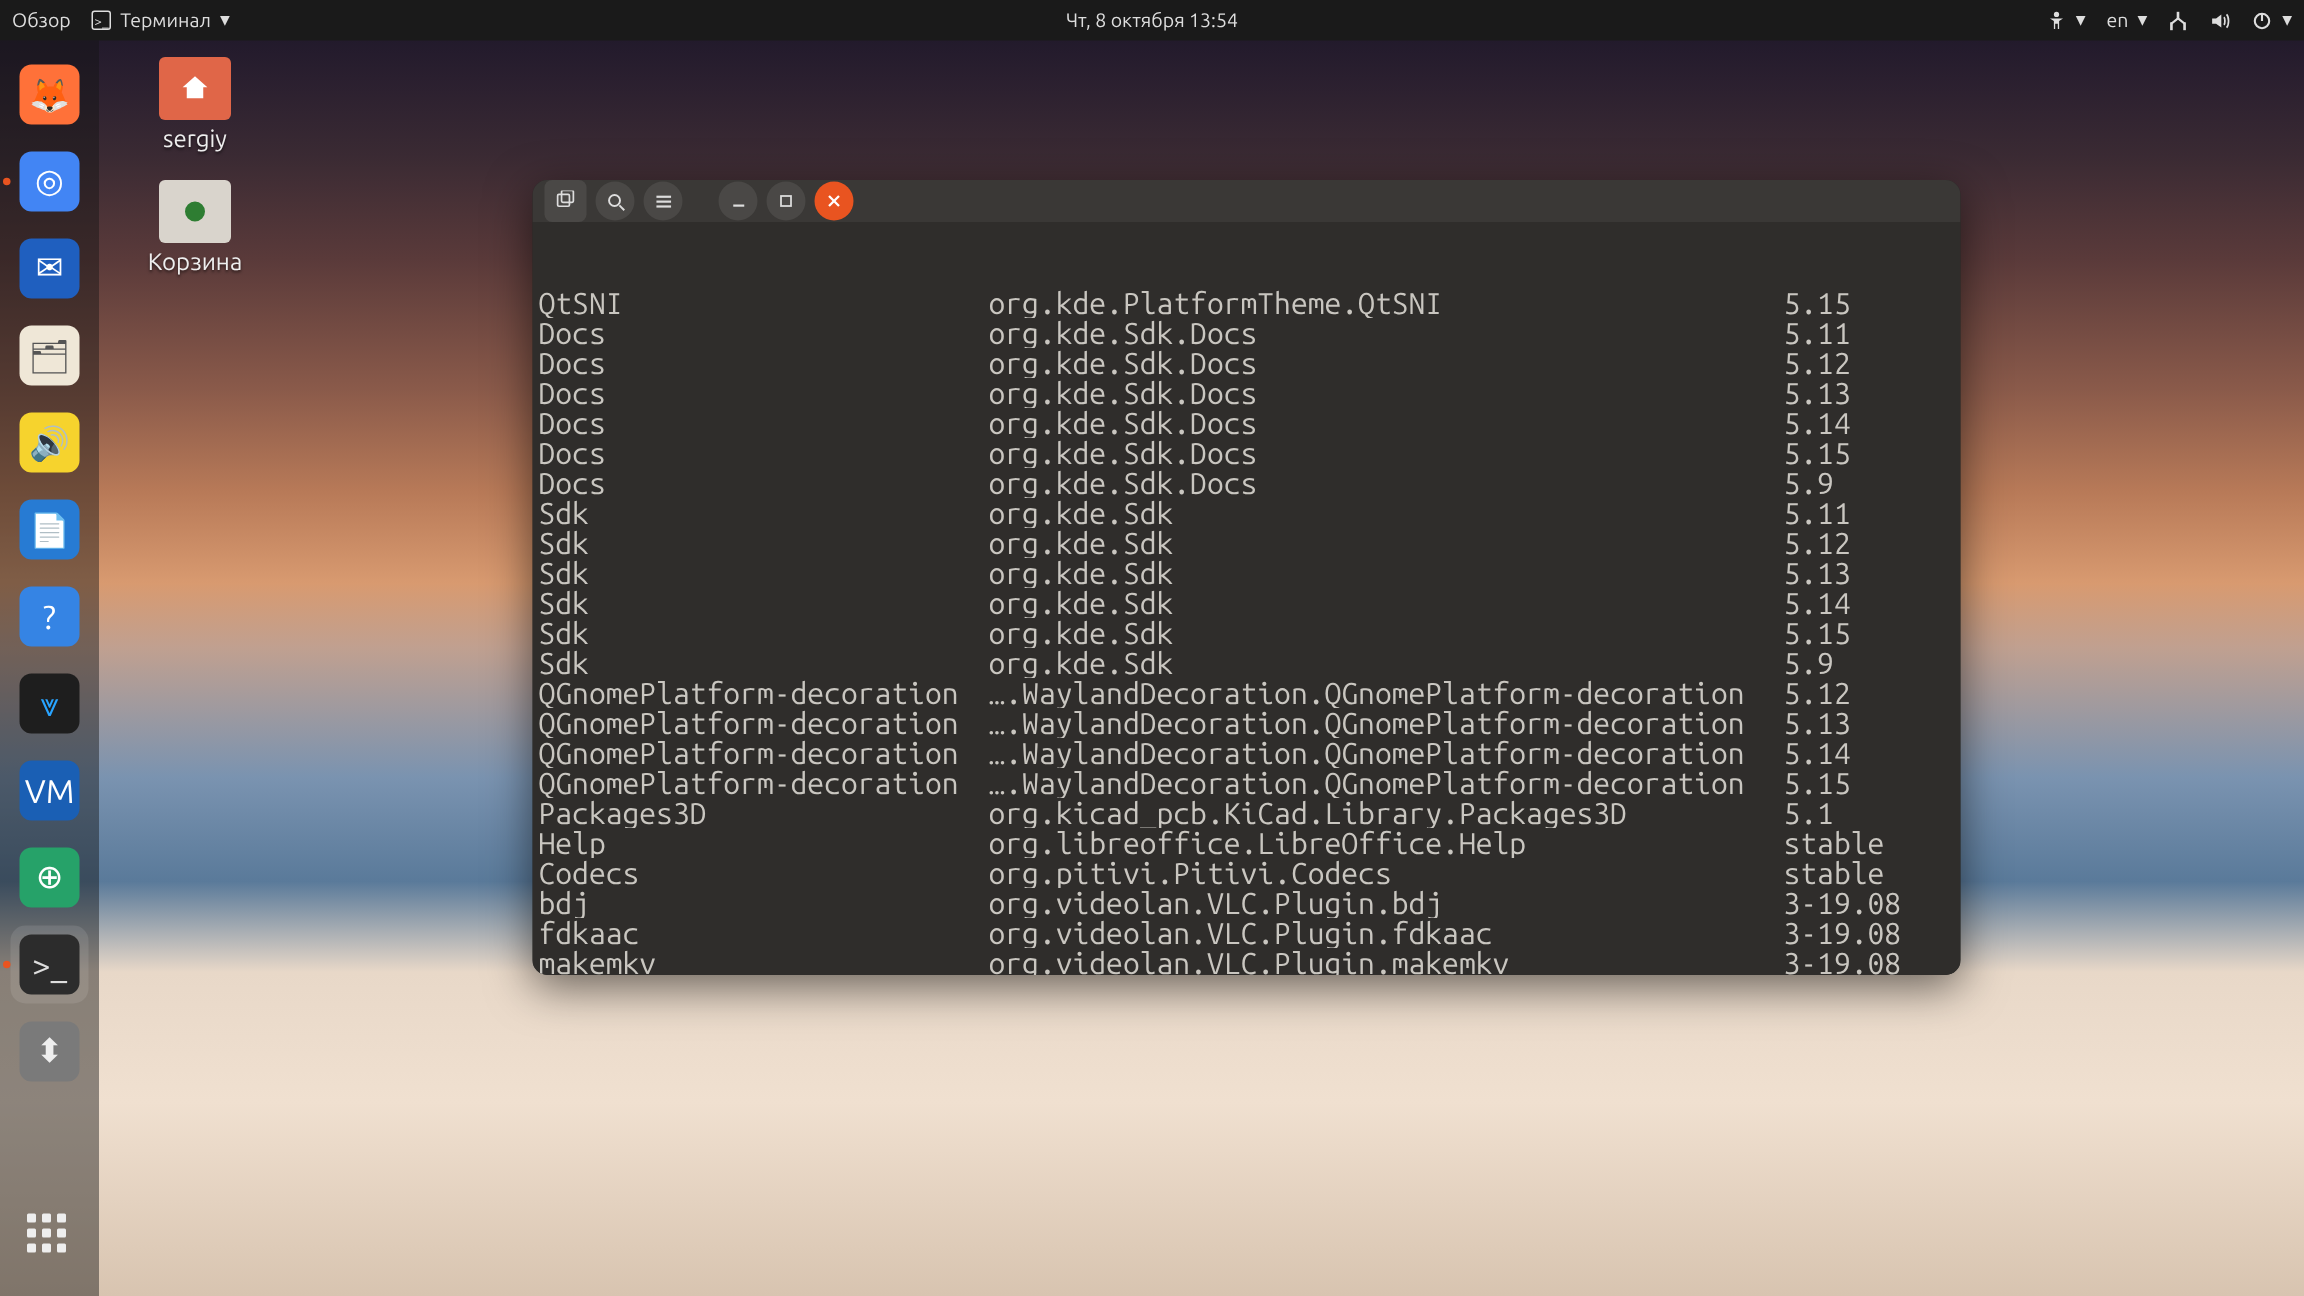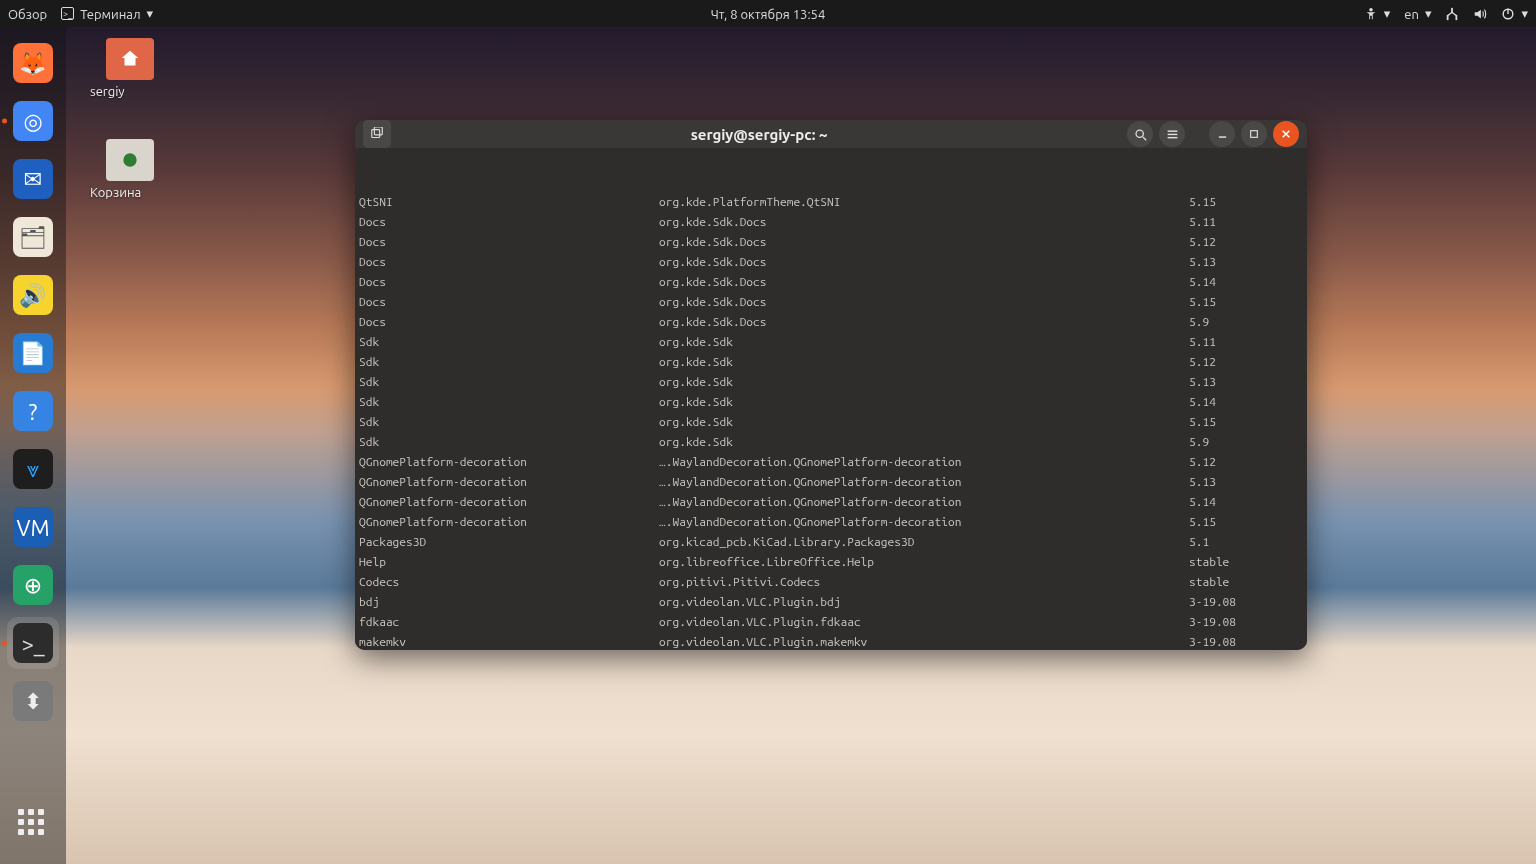--- a/index.html
+++ b/index.html
@@ -40,41 +40,41 @@
   .dock-item .dot{ position:absolute; left:-5px; top:50%; transform:translateY(-50%);
                    width:5px; height:5px; border-radius:50%; background:#e95420; }
   .dock-icon{ width:40px; height:40px; border-radius:8px; display:flex;
               align-items:center; justify-content:center; font-size:22px; color:#fff;}
   .grid-btn{ margin-top:auto; margin-bottom:14px; }
   .grid-btn .g{ width:30px; height:30px; display:grid;
                 grid-template-columns:repeat(3,6px); grid-template-rows:repeat(3,6px);
                 gap:4px; }
   .grid-btn .g span{ background:#eee; border-radius:1px; }
   
-  .desk-icon{ position:absolute; width:80px; color:#eee; font-size:13px;
+  .desk-icon{ position:absolute; width:80px; text-align:center; color:#eee; font-size:16px;
               cursor:pointer; text-shadow:0 1px 2px rgba(0,0,0,.6);}
   .desk-icon .box{ width:48px; height:42px; margin:0 auto 4px;
                    border-radius:4px; display:flex; align-items:center; justify-content:center;}
   
   #termwin{
     position:absolute; left:355px; top:120px; width:952px; height:530px;
     background:#2b2a28; border-radius:10px; box-shadow:0 8px 30px rgba(0,0,0,.55);
     display:flex; flex-direction:column; overflow:hidden; color:#ccc;
   }
   #termbar{ height:40px; background:#3a3836; display:flex; align-items:center;
             padding:0 8px; gap:6px; }
   #termbar .newtab{ width:28px; height:28px; border-radius:5px; background:#4a4846;
                     display:flex; align-items:center; justify-content:center; cursor:pointer;}
   #termbar .title{ flex:1; text-align:center; font-weight:bold; color:#eee; font-size:15px;}
   .wbtn{ width:26px; height:26px; border-radius:50%; background:#4a4846;
          display:flex; align-items:center; justify-content:center; cursor:pointer;
          color:#eee; font-size:11px;}
   .wbtn.close{ background:#e95420; color:#fff; }
   #termbody{ flex:1; background:#2f2d2b; font-family:"Ubuntu Mono","DejaVu Sans Mono",monospace;
-             font-size:12px; line-height:20px; padding:4px 0 4px 4px; white-space:pre;
+             font-size:20px; line-height:20px; padding:4px 0 4px 4px; white-space:pre;
              color:#c9c6c0; position:relative;}
   .row{ display:flex; }
   .c1{ width:300px; overflow:hidden; text-overflow:clip;}
   .c2{ width:530px; overflow:hidden; text-overflow:clip;}
   .c3{ flex:1;}
   .tscroll{ position:absolute; right:2px; top:0; bottom:0; width:10px; }
 </style>
 </head>
 <body>
 
@@ -128,21 +128,21 @@
   </div>
 
   <div class="desk-icon" style="left:90px; top:38px;">
     <div class="box" style="background:#e06648;">
       <svg width="22" height="22" viewBox="0 0 24 24" fill="#fff">
           <path d="M12 3l9 8h-3v8H6v-8H3z"></path>
         </svg>
     </div>
     <div>sergiy</div>
   </div>
-  <div class="desk-icon" style="left:90px; top:139px;">
+  <div class="desk-icon" style="left:90px; top:120px;">
     <div class="box" style="background:#d9d4cc;">
       <svg width="20" height="20" viewBox="0 0 24 24" fill="#2e7d32">
           <path d="M12 4a8 8 0 108 8 8 8 0 00-8-8zm3 5l-4 6-2-2-1 1 3 4 6-8z"></path>
         </svg>
     </div>
     <div>Корзина</div>
   </div>
 
   <div id="dock">
       <div class="dock-item">
@@ -199,21 +199,20 @@
     </div>
 
   <div id="termwin">
     <div id="termbar">
       <div class="newtab">
         <svg width="14" height="14" viewBox="0 0 16 16" fill="#ddd">
             <rect x="2" y="3" width="9" height="9" rx="1" fill="none" stroke="#ddd" stroke-width="1.3"></rect>
             <rect x="5" y="0" width="9" height="9" rx="1" fill="none" stroke="#ddd" stroke-width="1.3"></rect>
           </svg>
       </div>
-      <div class="title">sergiy@sergiy-pc: ~</div>
       <div class="wbtn">
         <svg width="13" height="13" viewBox="0 0 16 16" fill="none" stroke="#ddd" stroke-width="1.6">
             <circle cx="7" cy="7" r="4.5"></circle>
             <line x1="11" y1="11" x2="15" y2="15"></line>
           </svg>
       </div>
       <div class="wbtn">
         <svg width="13" height="13" viewBox="0 0 16 16" fill="#ddd">
             <rect x="2" y="3" width="12" height="1.8"></rect>
             <rect x="2" y="7" width="12" height="1.8"></rect>

